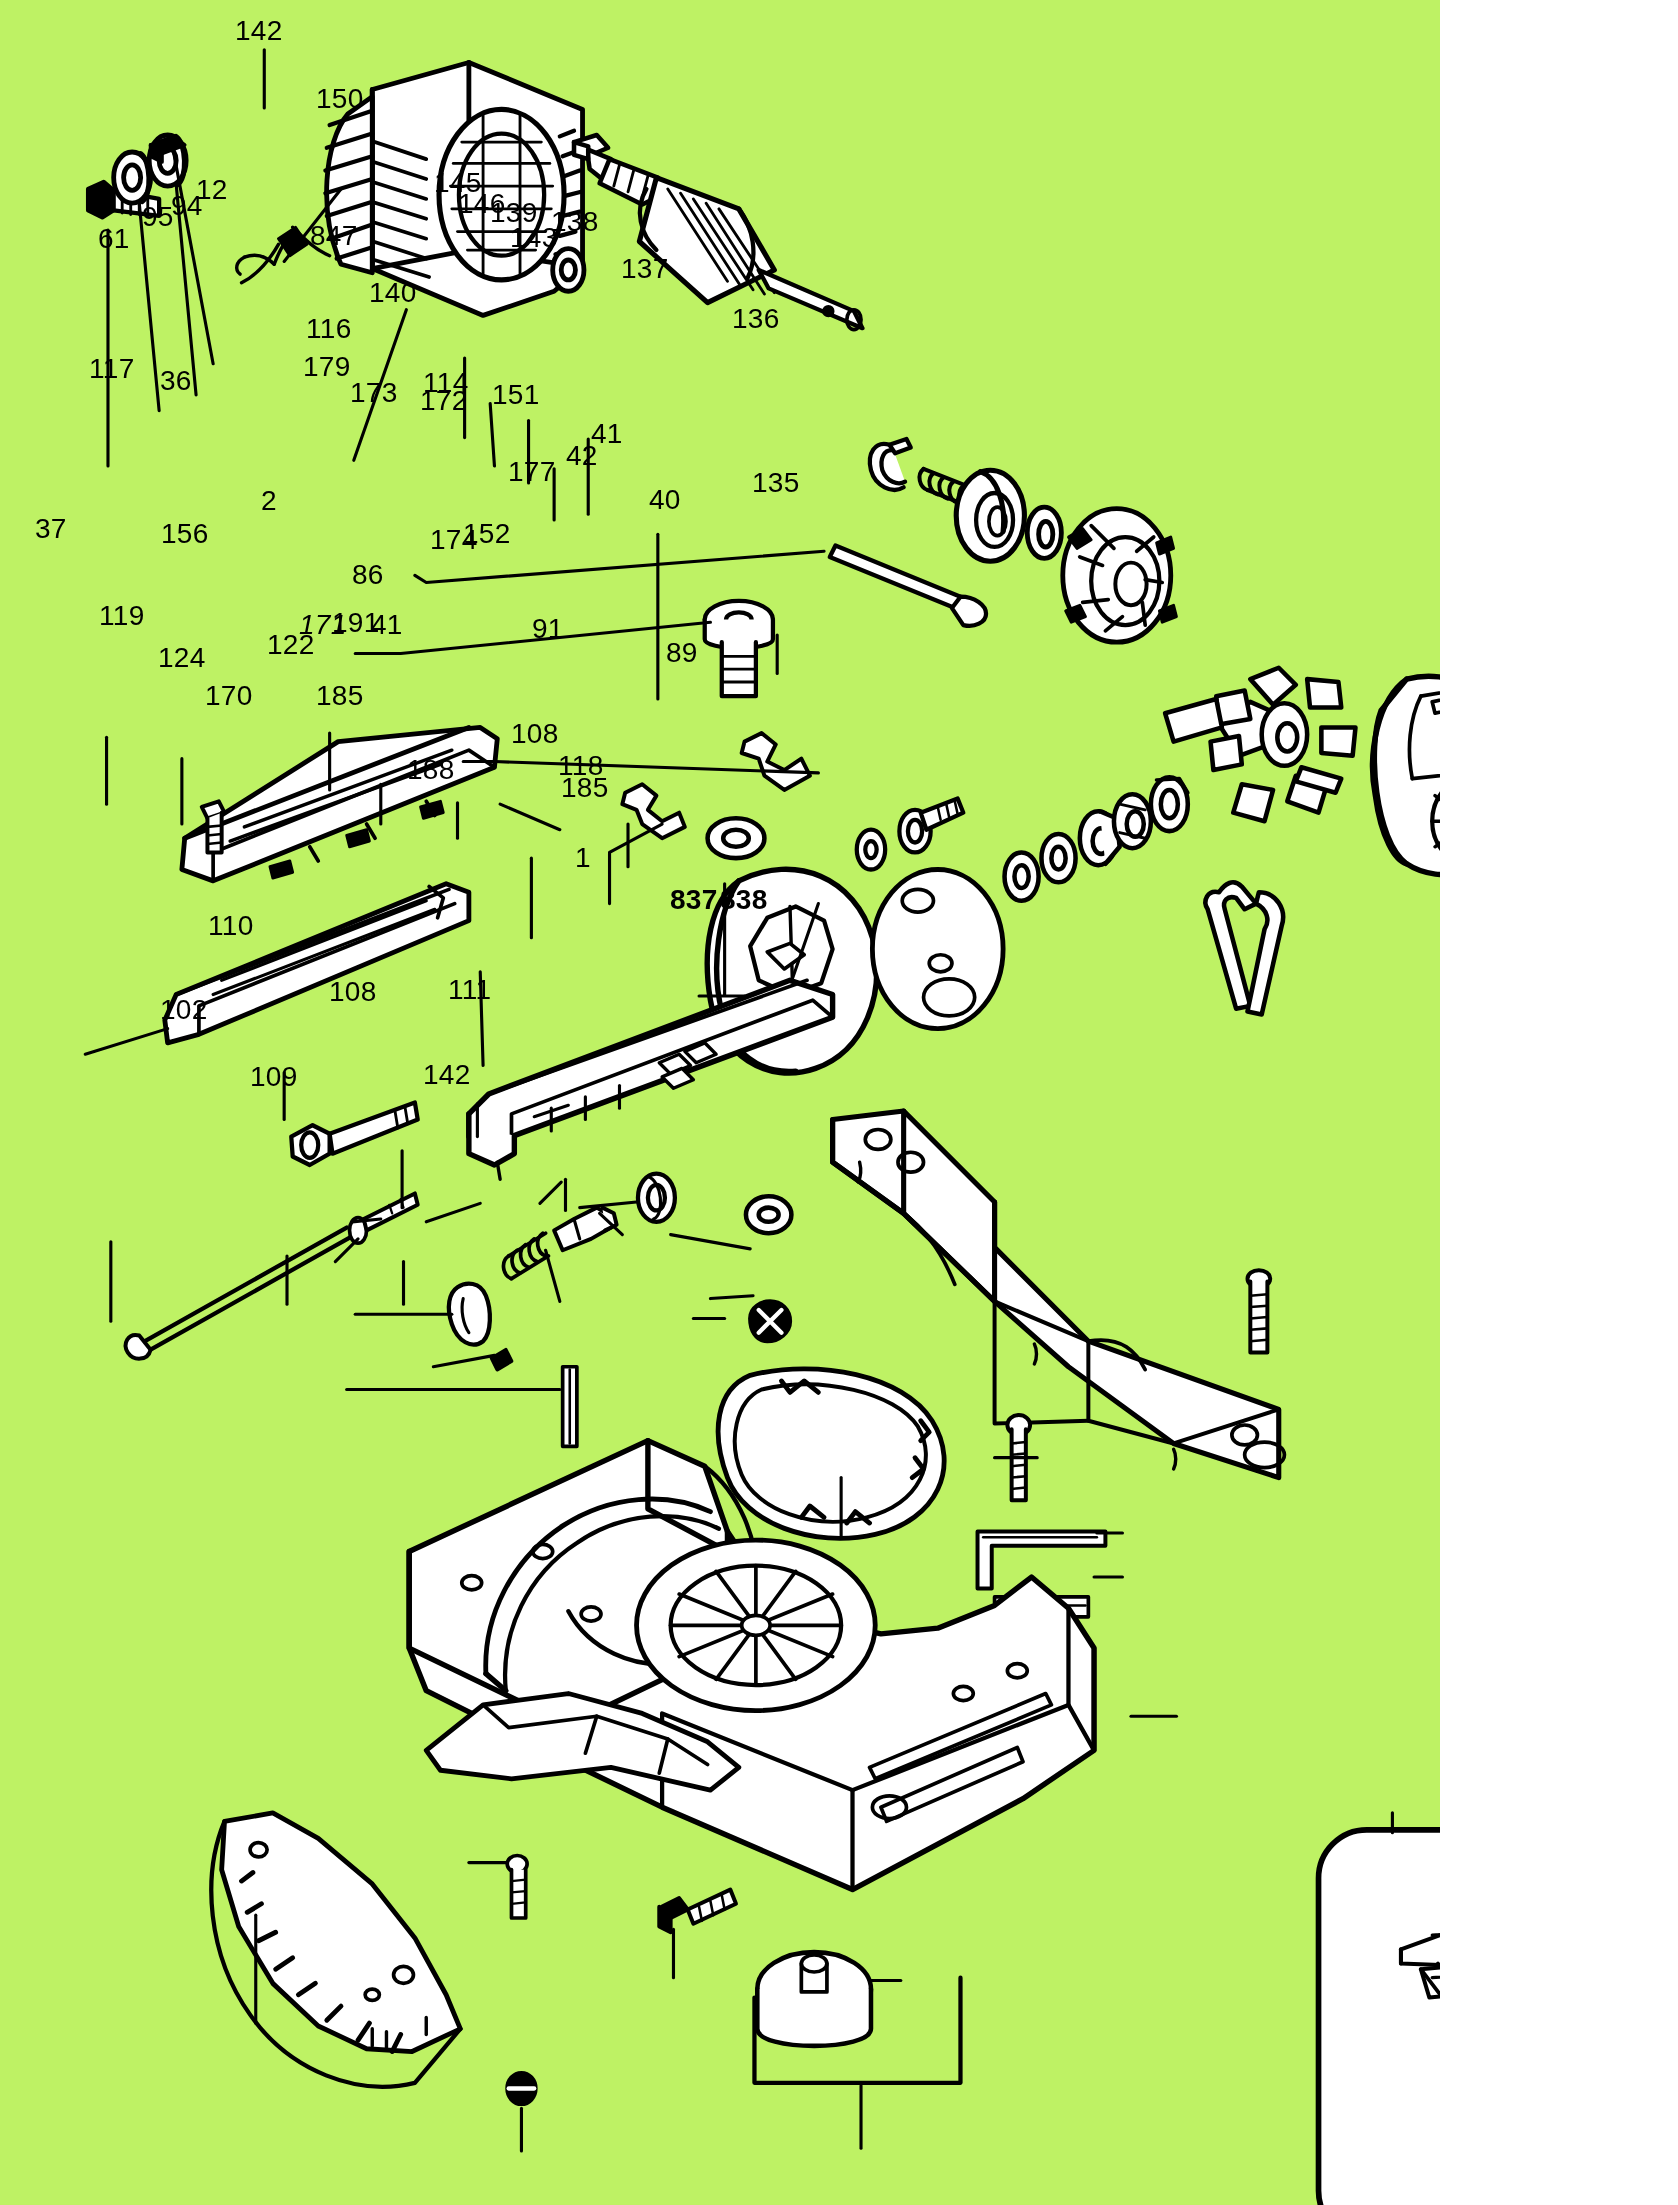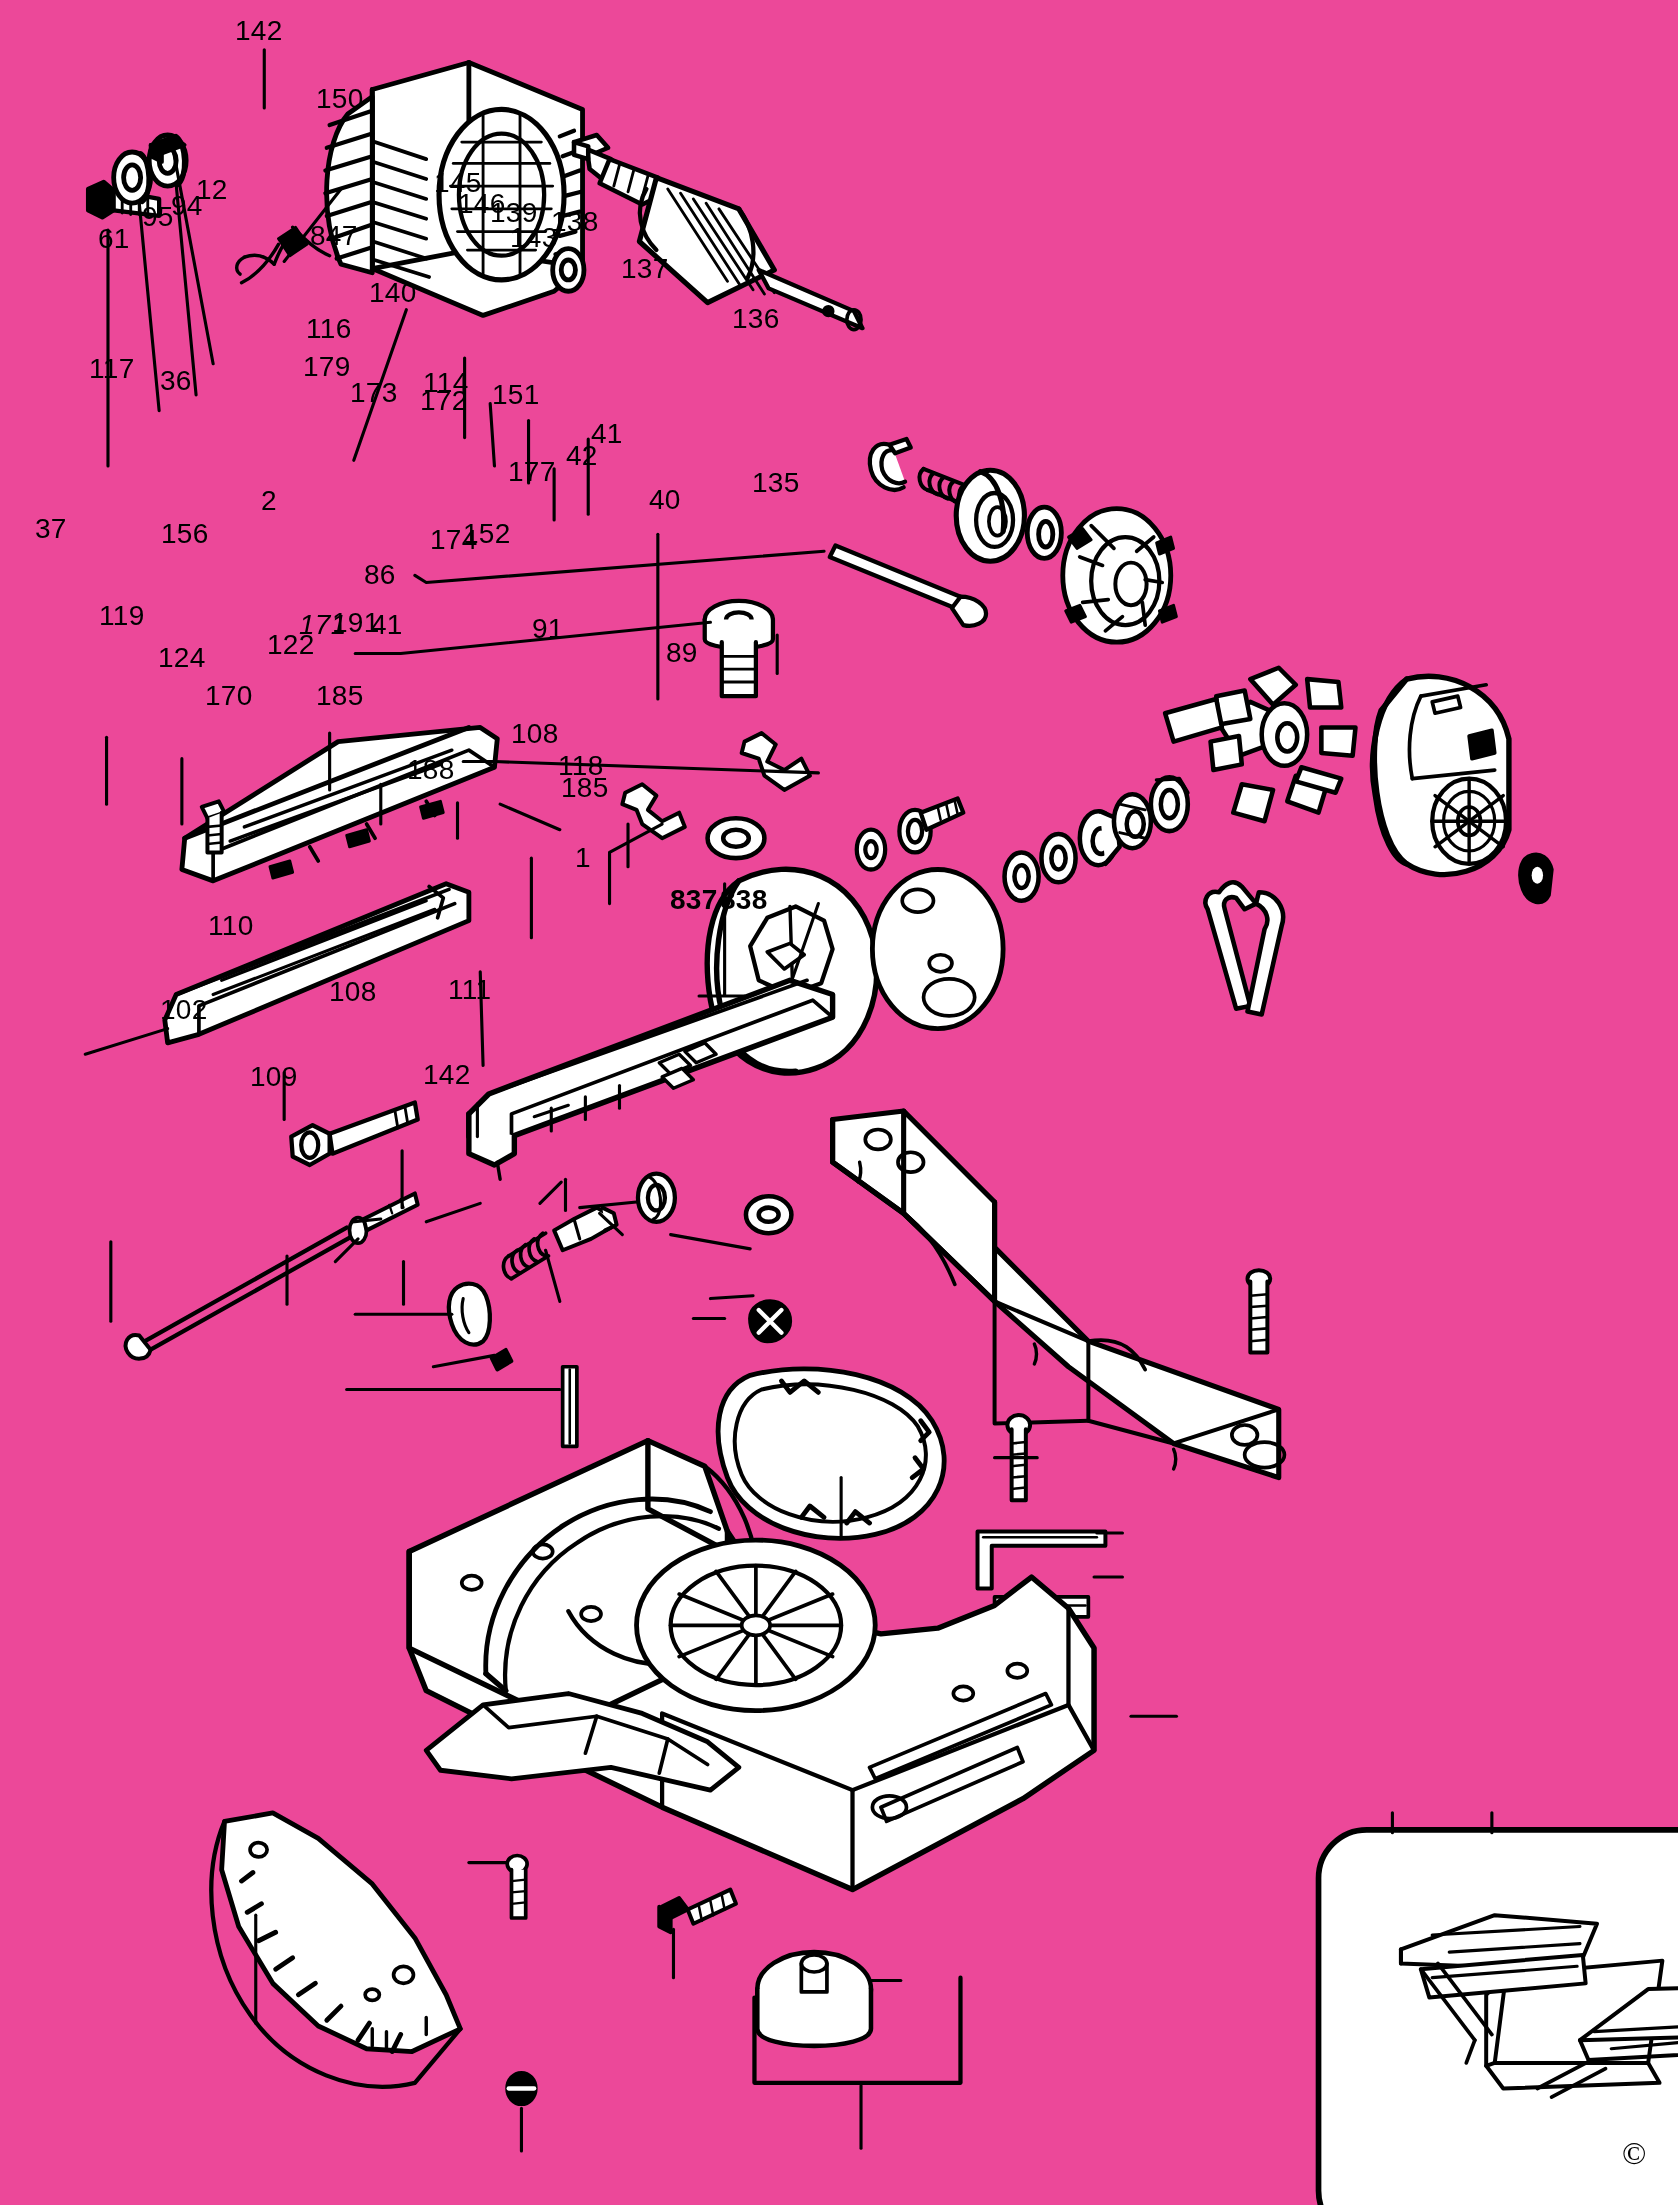--- a/index.html
+++ b/index.html
@@ -1,20 +1,20 @@
 <!DOCTYPE html>
 <html style="font-size:11.2px"><head>
 <meta charset="utf-8">
 <style>
   html,body{margin:0;padding:0;background:#fff;}
   body{font-family:"Liberation Sans", sans-serif;}
   #sheet{
     position:relative;
-    width:1678px;height:2205px;
-    background:#ec4899;
+    width:1440px;height:2205px;
+    background:#bef264;
     overflow:hidden;
   }
   #art{position:absolute;left:0;top:0;width:1678px;height:2205px;}
   .lbl{
     position:absolute;
     font-family:"Liberation Sans", sans-serif;
     font-size:28px;
     color:#000;
     line-height:1;
     white-space:nowrap;
@@ -737,21 +737,21 @@
       <div class="lbl" style="left: 492px; top: 381px;">151</div>
       <div class="lbl" style="left: 508px; top: 458px;">177</div>
       <div class="lbl" style="left: 566px; top: 442px;">42</div>
       <div class="lbl" style="left: 591px; top: 420px;">41</div>
       <div class="lbl" style="left: 649px; top: 486px;">40</div>
       <div class="lbl" style="left: 261px; top: 487px;">2</div>
       <div class="lbl" style="left: 35px; top: 515px;">37</div>
       <div class="lbl" style="left: 463px; top: 520px;">152</div>
       <div class="lbl" style="left: 430px; top: 526px;">174</div>
       <div class="lbl" style="left: 161px; top: 520px;">156</div>
-      <div class="lbl" style="left: 364px; top: 561px;">86</div>
+      <div class="lbl" style="left: 352px; top: 561px;">86</div>
       <div class="lbl" style="left: 532px; top: 586px; margin-top: 29px;">91</div>
       <div class="lbl" style="left: 371px; top: 611px;">41</div>
       <div class="lbl" style="left: 99px; top: 602px;">119</div>
       <div class="lbl" style="left: 332px; top: 609px;">191</div>
       <div class="lbl" style="left: 299px; top: 611px; font-style: italic;">171</div>
       <div class="lbl" style="left: 158px; top: 644px;">124</div>
       <div class="lbl" style="left: 267px; top: 631px;">122</div>
       <div class="lbl" style="left: 205px; top: 682px;">170</div>
       <div class="lbl" style="left: 666px; top: 639px;">89</div>
       <div class="lbl" style="left: 316px; top: 682px;">185</div>

